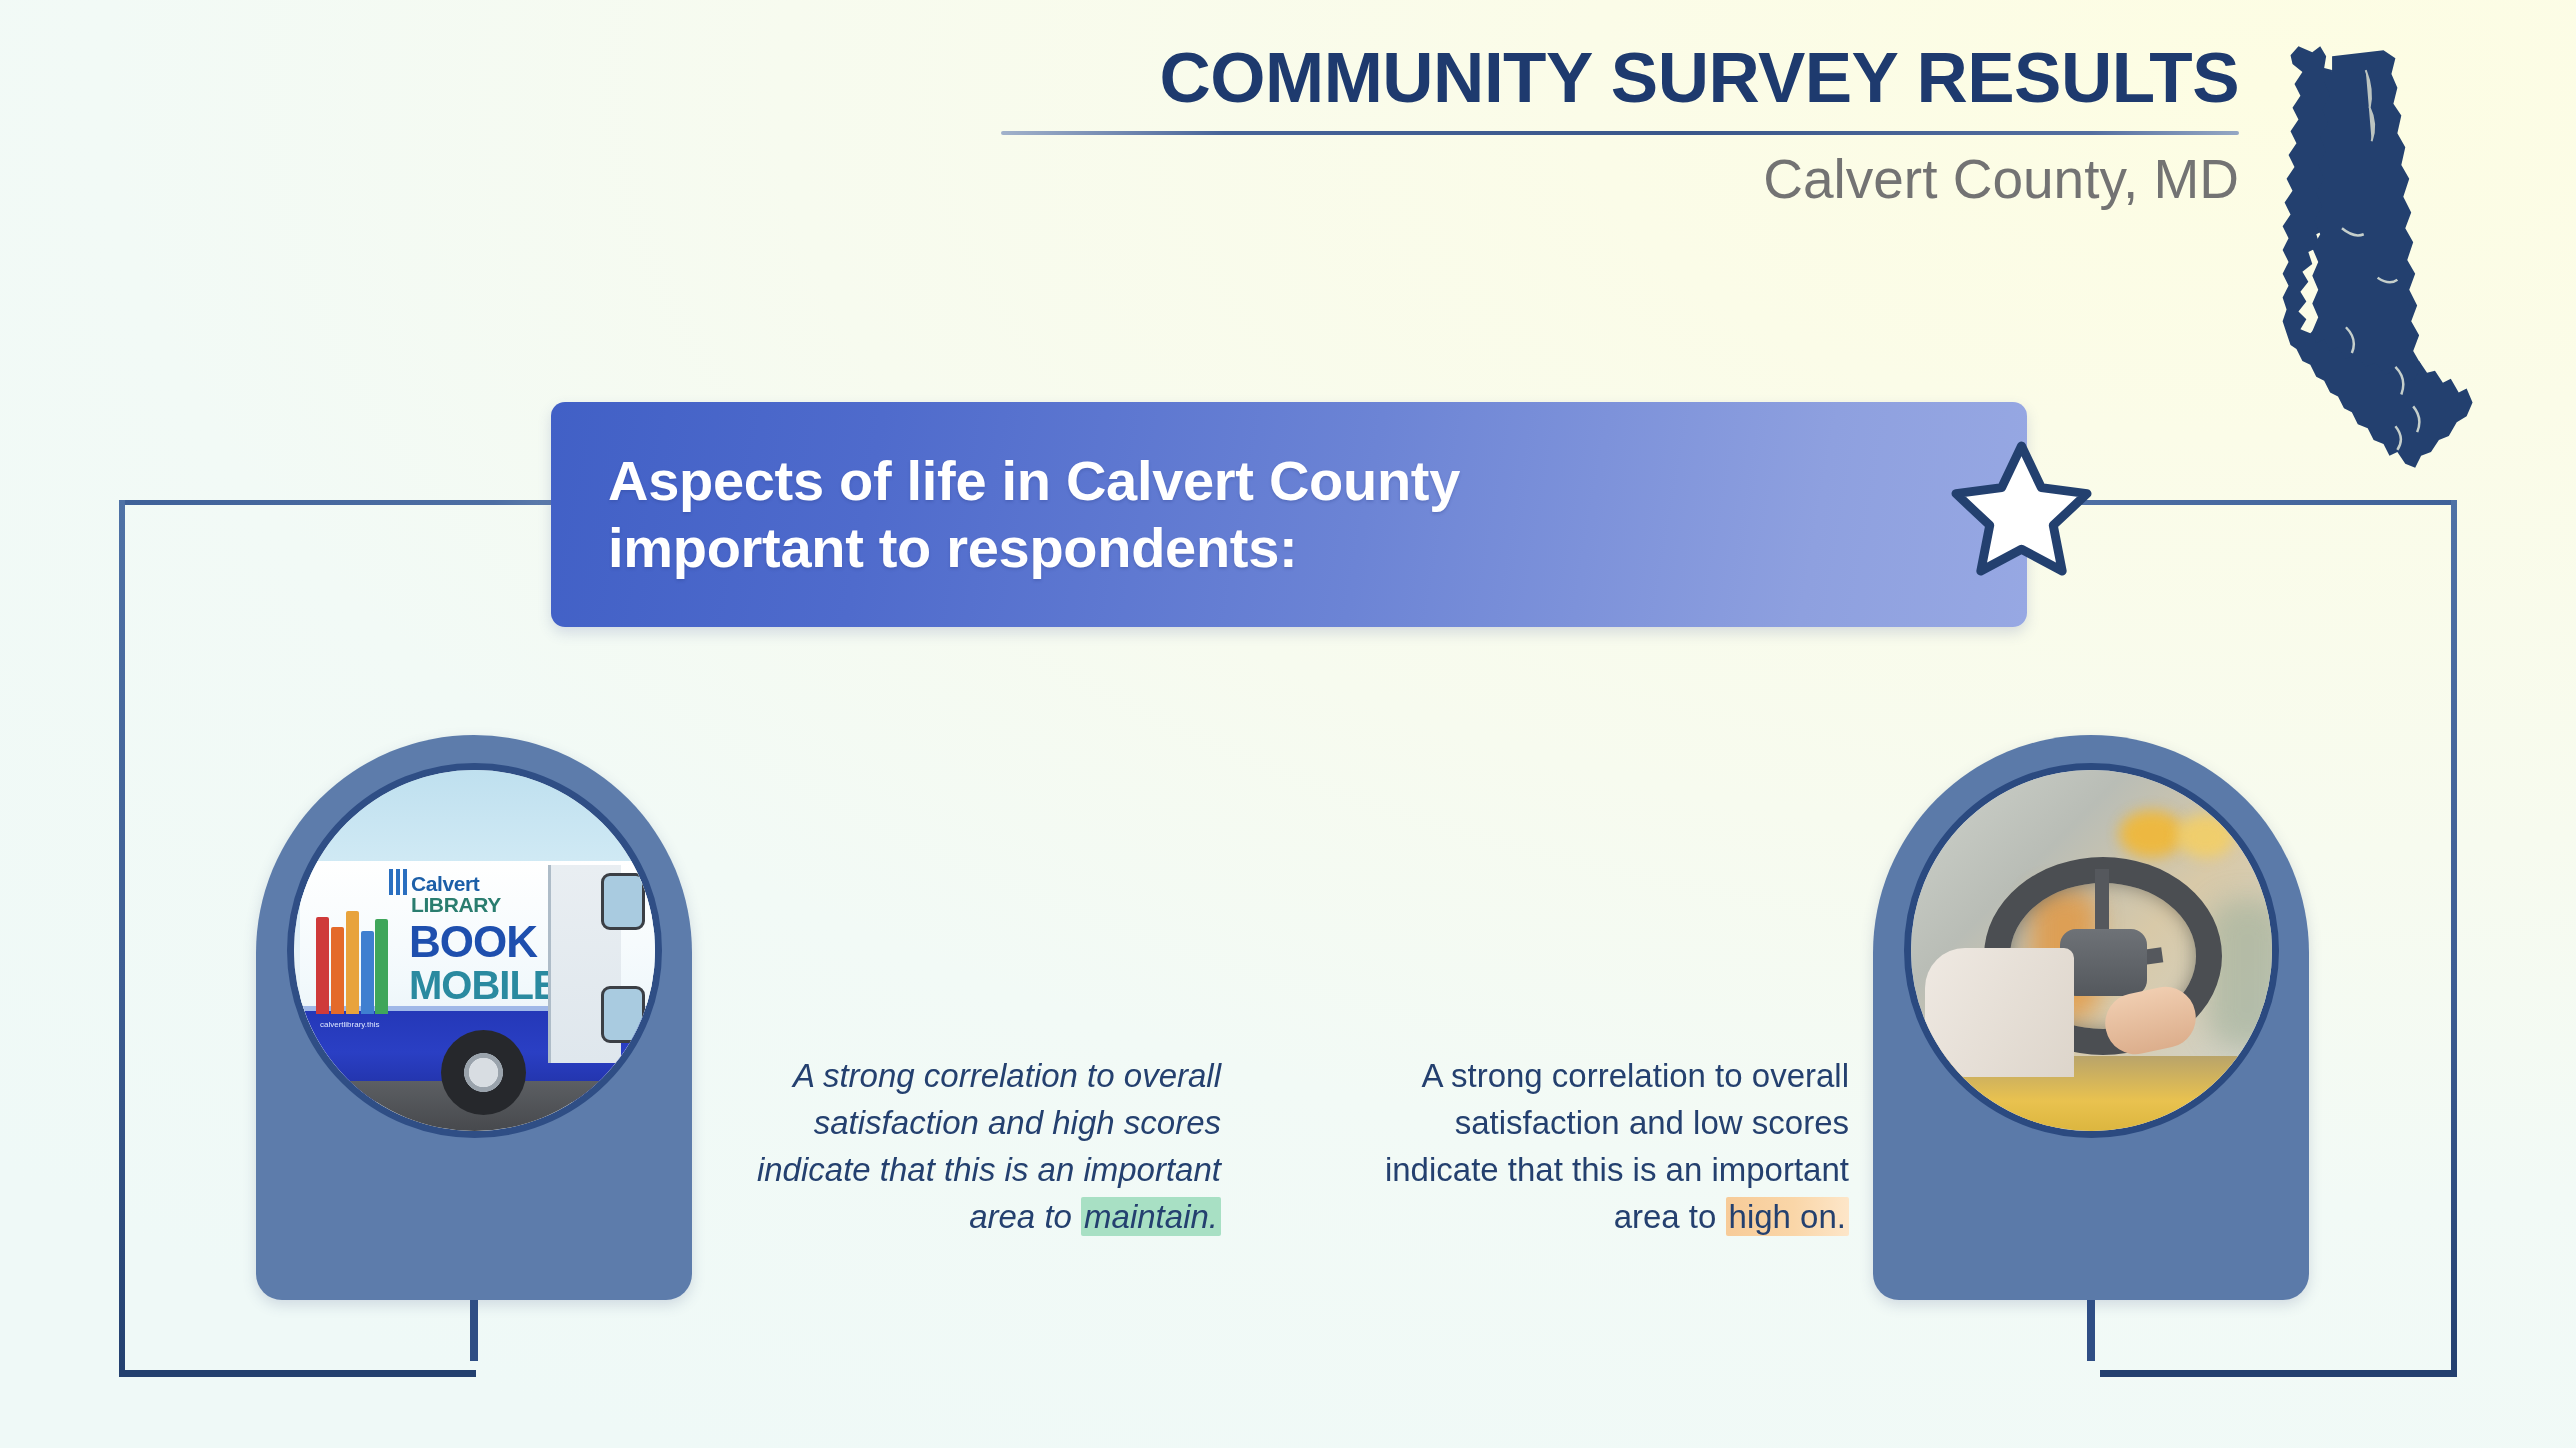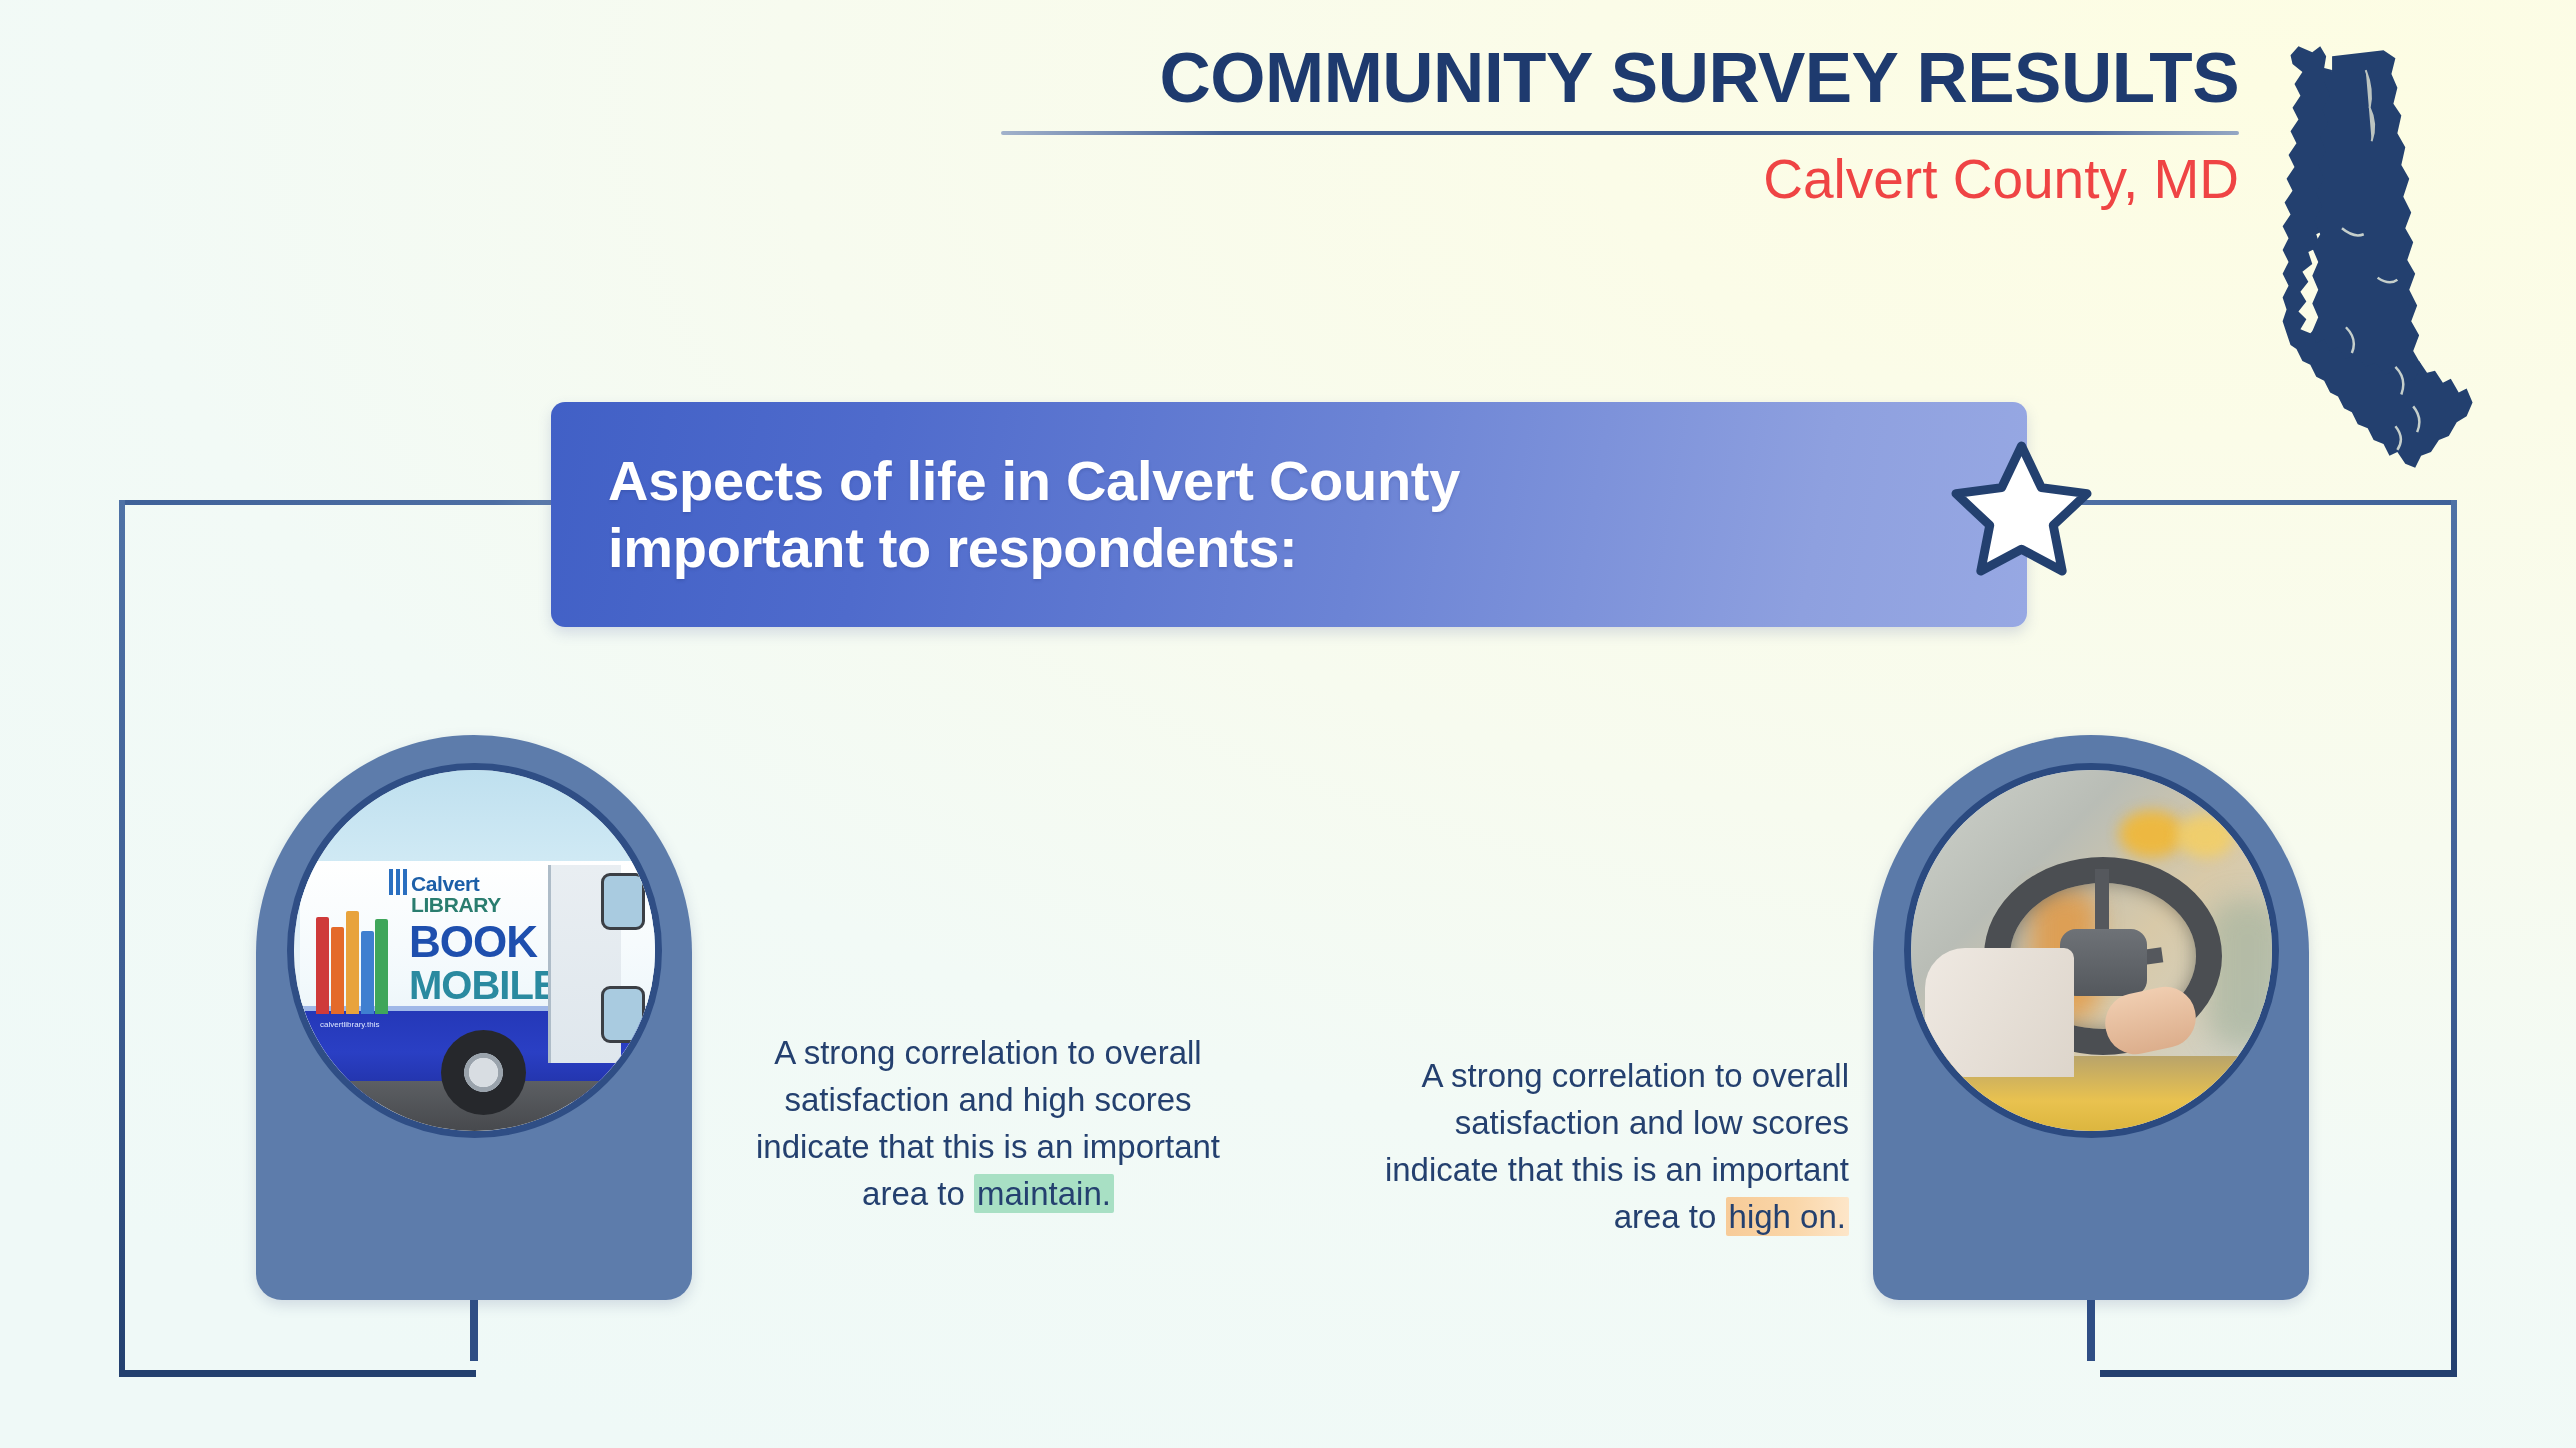--- a/index.html
+++ b/index.html
@@ -18,21 +18,21 @@
   #main-title {
     font-size:71px; font-weight:bold; letter-spacing:-0.5px;
     color:#1e3a6e; line-height:1.0; white-space:nowrap;
   }
   #title-rule {
     margin-top:18px; height:4px; width:100%;
     background:linear-gradient(90deg,#9daec9 0%, #3d5b94 18%, #2f4d85 55%, #4a669c 88%, #8fa3c2 100%);
     opacity:.95; border-radius:2px;
   }
   #subtitle {
-    margin-top:16px; font-size:55px; color:#ef4444; line-height:1.05; white-space:nowrap;
+    margin-top:16px; font-size:55px; color:#737373; line-height:1.05; white-space:nowrap;
   }
 
   
   #county-map { position:absolute; left:2247px; top:30px; width:277px; height:456px; }
 
   
   #deco-frame { position:absolute; left:119px; top:500px; width:2338px; height:877px; }
   .frame-edge { position:absolute; }
   #frame-top-left {
     left:0; top:0; width:1070px; height:5px;
@@ -144,21 +144,21 @@
     text-align:center; white-space:pre-line; padding:8px 10px;
     box-shadow:0 2px 4px rgba(40,60,110,.12);
   }
   .card-stem { position:absolute; left:214px; top:565px; width:8px; height:61px; background:#2f4e85; }
 
   
   .blurb {
     position:absolute; width:466px; font-size:33px; line-height:1.42;
     color:#24406f;
   }
-  #blurb-left  { left:755px;  top:1030px; text-align:center; }
+  #blurb-left  { left:755px;  top:1053px; text-align:right;font-style:italic; }
   #blurb-right { left:1383px; top:1053px; text-align:right; }
   .hl-green  { background:#a8e0c4; padding:1px 3px; border-radius:2px; }
   .hl-orange { background:linear-gradient(90deg,#f7cb98 0%, #fad6a8 55%, #fde6c9 100%);
                padding:1px 3px; border-radius:2px; }
 </style>
 </head>
 <body>
 
 <div id="header">
   <div id="main-title">COMMUNITY SURVEY RESULTS</div>

